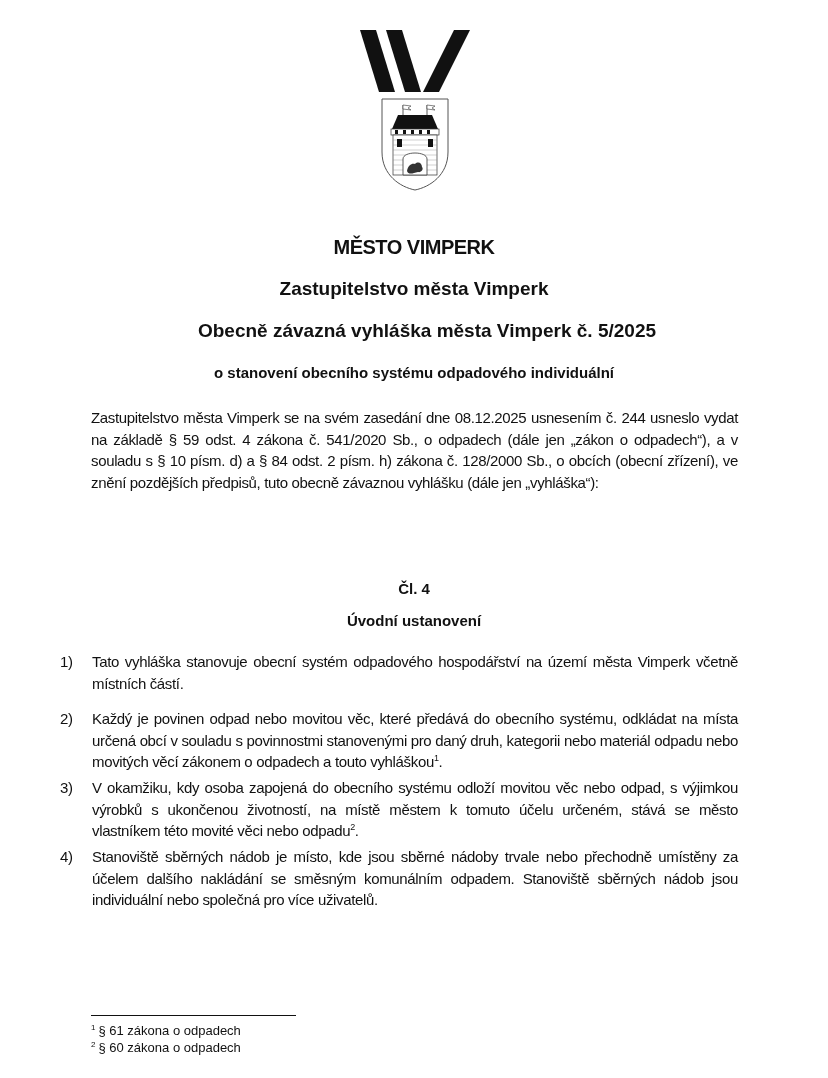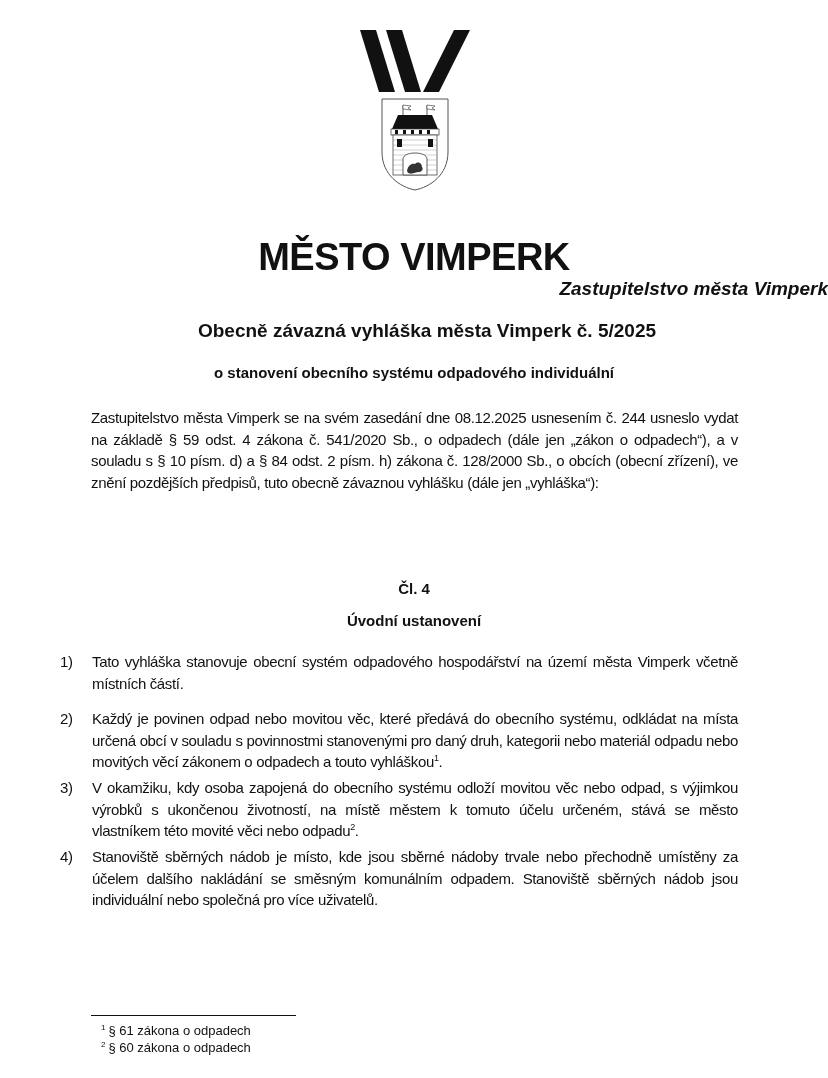--- a/index.html
+++ b/index.html
@@ -4,25 +4,25 @@
 <style>
   html, body { margin: 0; padding: 0; background: #ffffff; }
   body {
     width: 828px; height: 1078px; position: relative; overflow: hidden;
     font-family: "Liberation Sans", sans-serif; color: #111;
   }
   .logo { position: absolute; left: 360px; top: 30px; width: 110px; height: 62px; }
   .crest { position: absolute; left: 380px; top: 97px; width: 70px; height: 95px; }
   .title {
     position: absolute; left: 0; width: 828px; top: 236px; text-align: center;
-    font-weight: bold; font-size: 38px; letter-spacing: -0.5px; color: #111;
+    font-weight: bold; font-size: 20px; letter-spacing: -0.5px; color: #111;
   }
   .subtitle {
-    position: absolute; left: 0; width: 828px; top: 278px; text-align: right;
-    font-weight: bold; font-size: 19px; font-style: italic;
+    position: absolute; left: 0; width: 828px; top: 278px; text-align: center;
+    font-weight: bold; font-size: 19px;
   }
   .decree {
     position: absolute; left: 0; width: 828px; top: 320px; text-align: center;
     font-weight: bold; font-size: 19px; padding-left: 13px;
   }
   .decree-sub {
     position: absolute; left: 0; width: 828px; top: 364px; text-align: center;
     font-weight: bold; font-size: 15px;
   }
   .preamble {
@@ -36,21 +36,21 @@
   }
   .article-title {
     position: absolute; left: 0; width: 828px; top: 612px; text-align: center;
     font-weight: bold; font-size: 15px;
   }
   .item { position: absolute; left: 60px; width: 678px; font-size: 15px; line-height: 21.5px; letter-spacing: -0.35px; }
   .item .num { position: absolute; left: 0; top: 0; }
   .item .txt { margin-left: 32px; text-align: justify; }
   .item sup { font-size: 9px; line-height: 0; vertical-align: super; }
   .fn-line { position: absolute; left: 91px; top: 1015px; width: 205px; height: 0; border-top: 1px solid #111; }
-  .footnotes { position: absolute; left: 91px; top: 1022px; font-size: 13px; line-height: 17px; margin-left: 10px; }
+  .footnotes { position: absolute; left: 91px; top: 1022px; font-size: 13px; line-height: 17px; }
   .footnotes sup { font-size: 8px; vertical-align: super; line-height: 0; margin-right: 3px; }
 </style>
 </head>
 <body>
 
 <svg class="logo" viewBox="0 0 110 62">
   <polygon points="0,0 16,0 35,62 19,62" fill="#111"></polygon>
   <polygon points="26,0 42,0 61,62 45,62" fill="#111"></polygon>
   <polygon points="94,0 110,0 79,62 63,62" fill="#111"></polygon>
 </svg>

